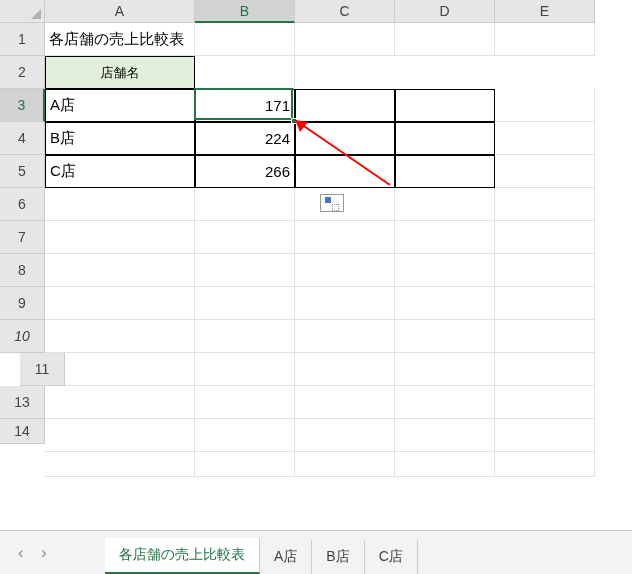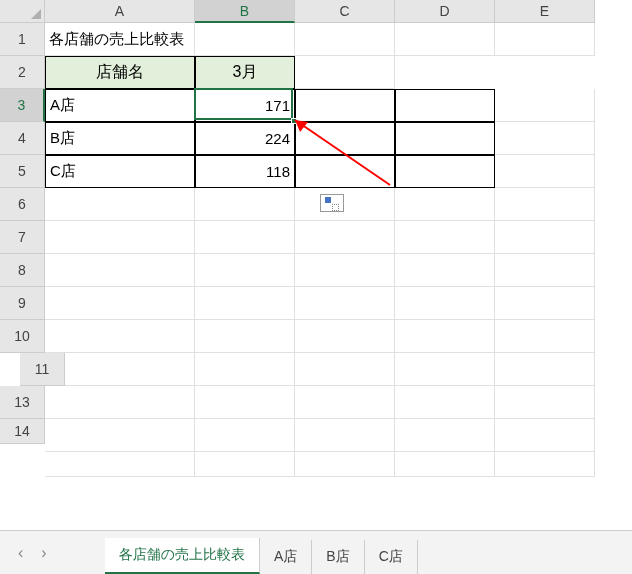--- a/index.html
+++ b/index.html
@@ -90,21 +90,21 @@
   display: flex;
   align-items: center;
   background: #fff;
   overflow: hidden;
   white-space: nowrap;
 }
 .cell.table-header {
   background: #e2efda;
   border: 1px solid #000;
   justify-content: center;
-  font-size: 16px;
+  font-size: 13px;
 }
 .cell.table-cell {
   border: 1px solid #000;
   font-size: 15px;
 }
 .cell.num { justify-content: flex-end; padding-left: 8px; }
 .cell.title { font-size: 15px; }
 
 .selection {
   position: absolute;
@@ -217,56 +217,55 @@
   <div class="row-headers" id="row-headers">
       <div class="row-header" style="height: 33px;">1</div>
       <div class="row-header" style="height: 33px;">2</div>
       <div class="row-header active" style="height: 33px;">3</div>
       <div class="row-header" style="height: 33px;">4</div>
       <div class="row-header" style="height: 33px;">5</div>
       <div class="row-header" style="height: 33px;">6</div>
       <div class="row-header" style="height: 33px;">7</div>
       <div class="row-header" style="height: 33px;">8</div>
       <div class="row-header" style="height: 33px;">9</div>
-      <div class="row-header" style="height: 33px;">10</div>
+      <div class="row-header" style="height: 33px; font-style: italic;">10</div>
       <div class="row-header" style="height: 33px; margin-left: 20px;">11</div>
       <div class="row-header" style="height: 33px;">13</div>
       <div class="row-header" style="height: 25px;">14</div>
     </div>
 
   <div class="cells" id="cells">
       <div class="row">
         <div class="cell title" style="width: 150px; height: 33px; overflow: visible;">各店舗の売上比較表</div>
         <div class="cell" style="width: 100px; height: 33px;"></div>
         <div class="cell" style="width: 100px; height: 33px;"></div>
         <div class="cell" style="width: 100px; height: 33px;"></div>
         <div class="cell" style="width: 100px; height: 33px;"></div>
       </div>
       <div class="row">
         <div class="cell table-header" style="width: 150px; height: 33px;">店舗名</div>
-        <div class="cell table-header" style="width: 100px; height: 33px;">3月</div>
         <div class="cell" style="width: 100px; height: 33px;"></div>
       </div>
       <div class="row">
         <div class="cell table-cell" style="width: 150px; height: 33px;">A店</div>
         <div class="cell table-cell num" style="width: 100px; height: 33px;">171</div>
         <div class="cell table-cell" style="width: 100px; height: 33px;"></div>
         <div class="cell table-cell" style="width: 100px; height: 33px;"></div>
         <div class="cell" style="width: 100px; height: 33px;"></div>
       </div>
       <div class="row">
         <div class="cell table-cell" style="width: 150px; height: 33px;">B店</div>
         <div class="cell table-cell num" style="width: 100px; height: 33px;">224</div>
         <div class="cell table-cell" style="width: 100px; height: 33px;"></div>
         <div class="cell table-cell" style="width: 100px; height: 33px;"></div>
         <div class="cell" style="width: 100px; height: 33px;"></div>
       </div>
       <div class="row">
         <div class="cell table-cell" style="width: 150px; height: 33px;">C店</div>
-        <div class="cell table-cell num" style="width: 100px; height: 33px;">118</div>
+        <div class="cell table-cell num" style="width: 100px; height: 33px;">266</div>
         <div class="cell table-cell" style="width: 100px; height: 33px;"></div>
         <div class="cell table-cell" style="width: 100px; height: 33px;"></div>
         <div class="cell" style="width: 100px; height: 33px;"></div>
       </div>
       <div class="row">
         <div class="cell" style="width: 150px; height: 33px;"></div>
         <div class="cell" style="width: 100px; height: 33px;"></div>
         <div class="cell" style="width: 100px; height: 33px;"></div>
         <div class="cell" style="width: 100px; height: 33px;"></div>
         <div class="cell" style="width: 100px; height: 33px;"></div>

